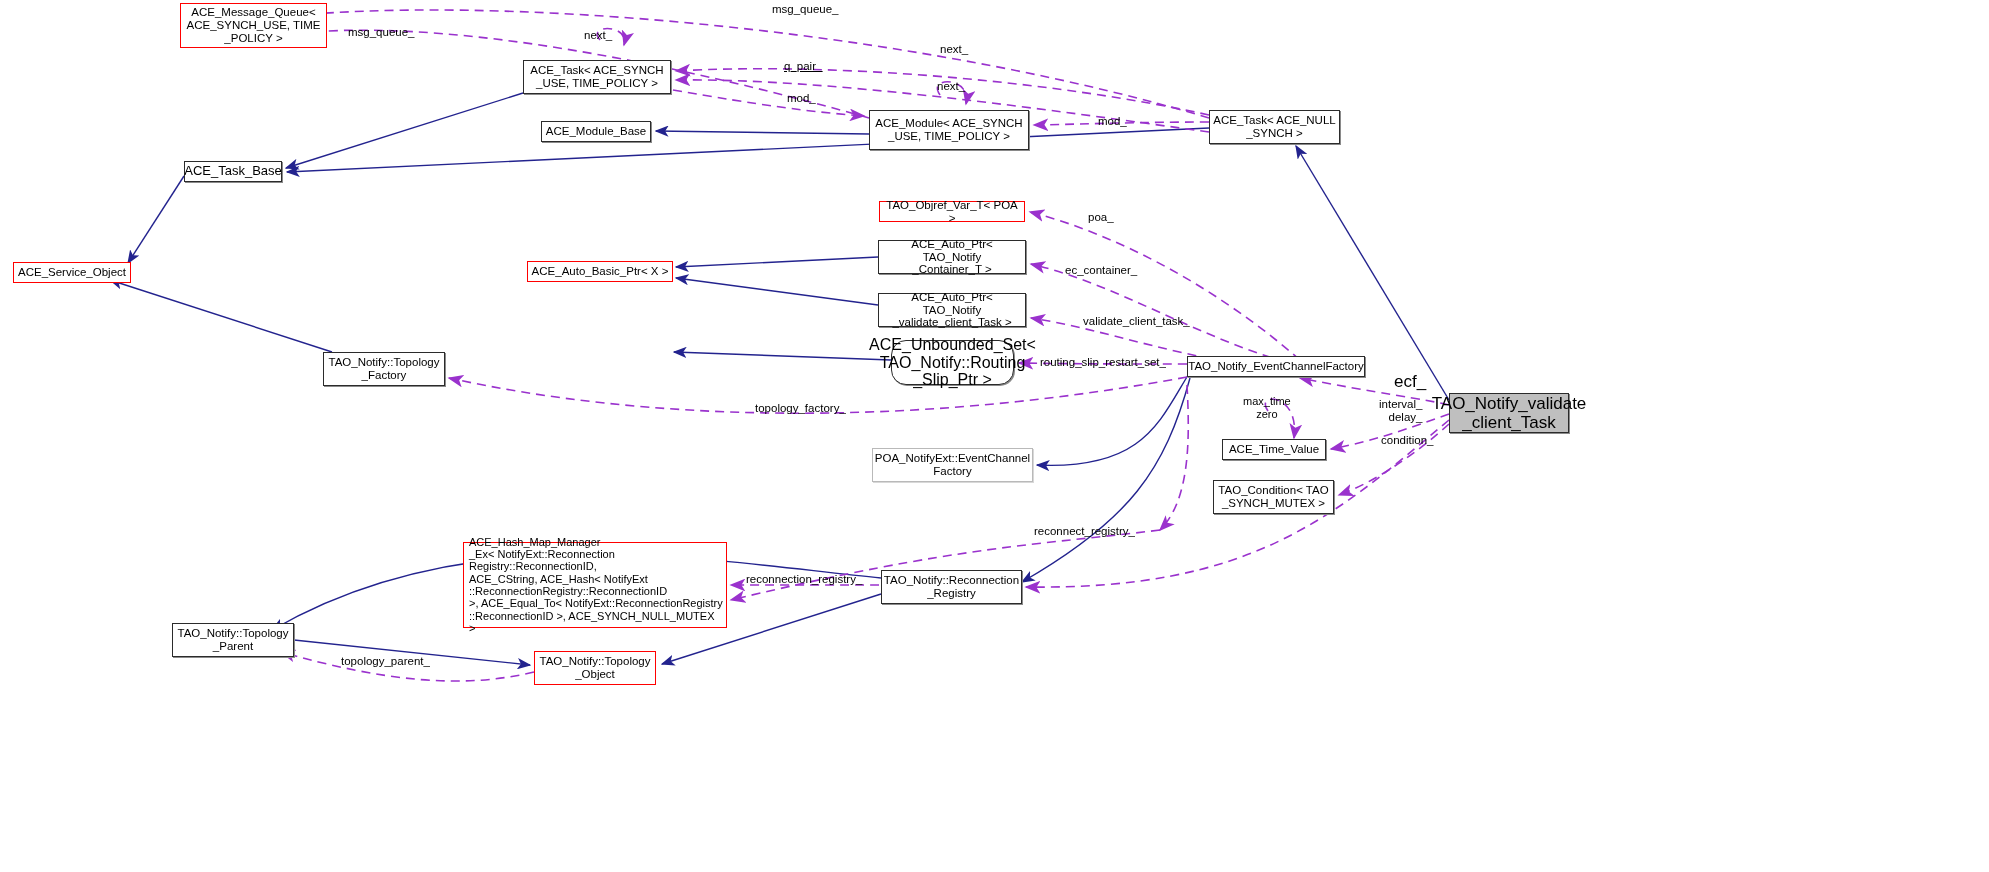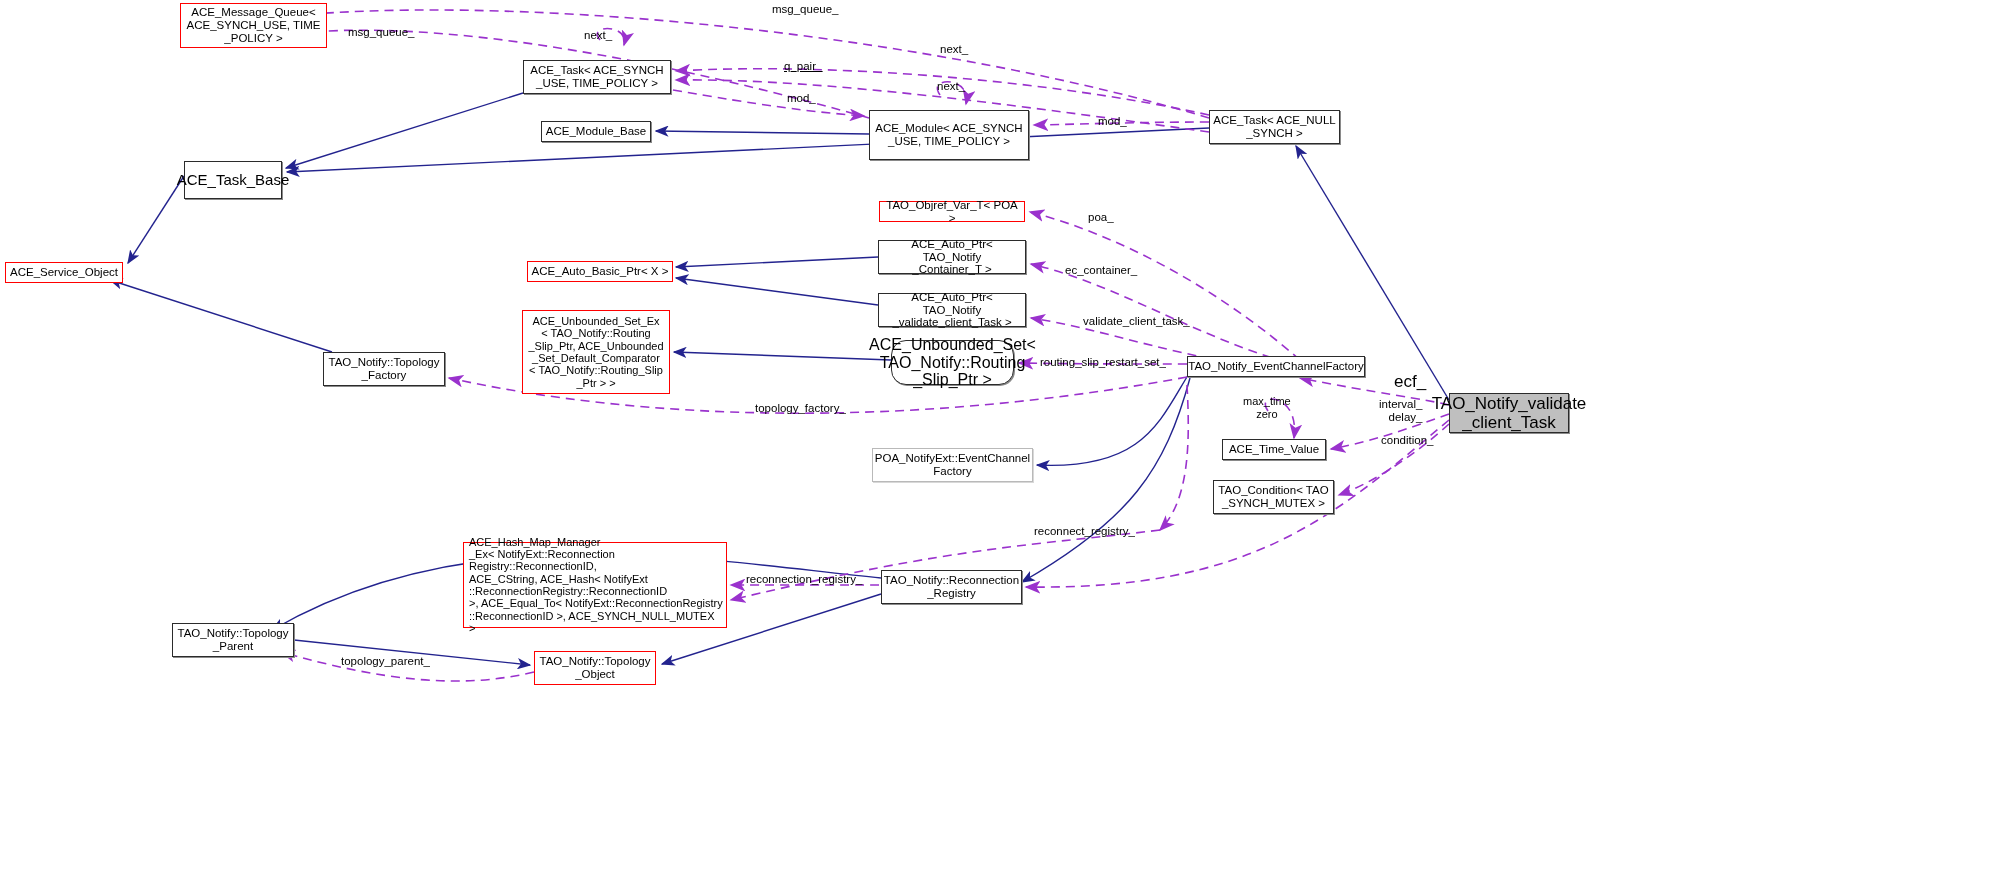--- a/index.html
+++ b/index.html
@@ -78,55 +78,48 @@
 ACE_SYNCH_USE, TIME
 _POLICY &gt;</span></div>
 
   <div class="node black" style="left:523px;top:60px;width:148px;height:34px;font-size:11.5px;">
     <span>ACE_Task&lt; ACE_SYNCH
 _USE, TIME_POLICY &gt;</span></div>
 
   <div class="node black" style="left:541px;top:121px;width:110px;height:21px;font-size:11.5px;">
     <span>ACE_Module_Base</span></div>
 
-  <div class="node black" style="left:869px;top:110px;width:160px;height:50px;font-size:11.5px;">
+  <div class="node black" style="left:869px;top:110px;width:160px;height:40px;font-size:11.5px;">
     <span>ACE_Module&lt; ACE_SYNCH
 _USE, TIME_POLICY &gt;</span></div>
 
   <div class="node black" style="left:1209px;top:110px;width:131px;height:34px;font-size:11.5px;">
     <span>ACE_Task&lt; ACE_NULL
 _SYNCH &gt;</span></div>
 
-  <div class="node black" style="left:184px;top:161px;width:98px;height:38px;font-size:15px;">
+  <div class="node black" style="left:184px;top:161px;width:98px;height:21px;font-size:13px;">
     <span>ACE_Task_Base</span></div>
 
-  <div class="node red" style="left:5px;top:262px;width:118px;height:21px;font-size:11.5px;">
+  <div class="node red" style="left:13px;top:262px;width:118px;height:21px;font-size:11.5px;">
     <span>ACE_Service_Object</span></div>
 
   <div class="node red" style="left:879px;top:201px;width:146px;height:21px;font-size:11.5px;">
     <span>TAO_Objref_Var_T&lt; POA &gt;</span></div>
 
   <div class="node red" style="left:527px;top:261px;width:146px;height:21px;font-size:11.5px;">
     <span>ACE_Auto_Basic_Ptr&lt; X &gt;</span></div>
 
   <div class="node black" style="left:878px;top:240px;width:148px;height:34px;font-size:11.5px;">
     <span>ACE_Auto_Ptr&lt; TAO_Notify
 _Container_T &gt;</span></div>
 
   <div class="node black" style="left:878px;top:293px;width:148px;height:34px;font-size:11.5px;">
     <span>ACE_Auto_Ptr&lt; TAO_Notify
 _validate_client_Task &gt;</span></div>
 
-  <div class="node red" style="left:522px;top:310px;width:148px;height:84px;font-size:11px;">
-    <span>ACE_Unbounded_Set_Ex
-&lt; TAO_Notify::Routing
-_Slip_Ptr, ACE_Unbounded
-_Set_Default_Comparator
-&lt; TAO_Notify::Routing_Slip
-_Ptr &gt; &gt;</span></div>
 
   <div class="node black" style="left:323px;top:352px;width:122px;height:34px;font-size:11.5px;">
     <span>TAO_Notify::Topology
 _Factory</span></div>
 
   <div class="node black" style="left:891px;top:340px;width:123px;height:45px;font-size:16px;border-radius:15px;">
     <span>ACE_Unbounded_Set&lt;
 TAO_Notify::Routing
 _Slip_Ptr &gt;</span></div>
 

